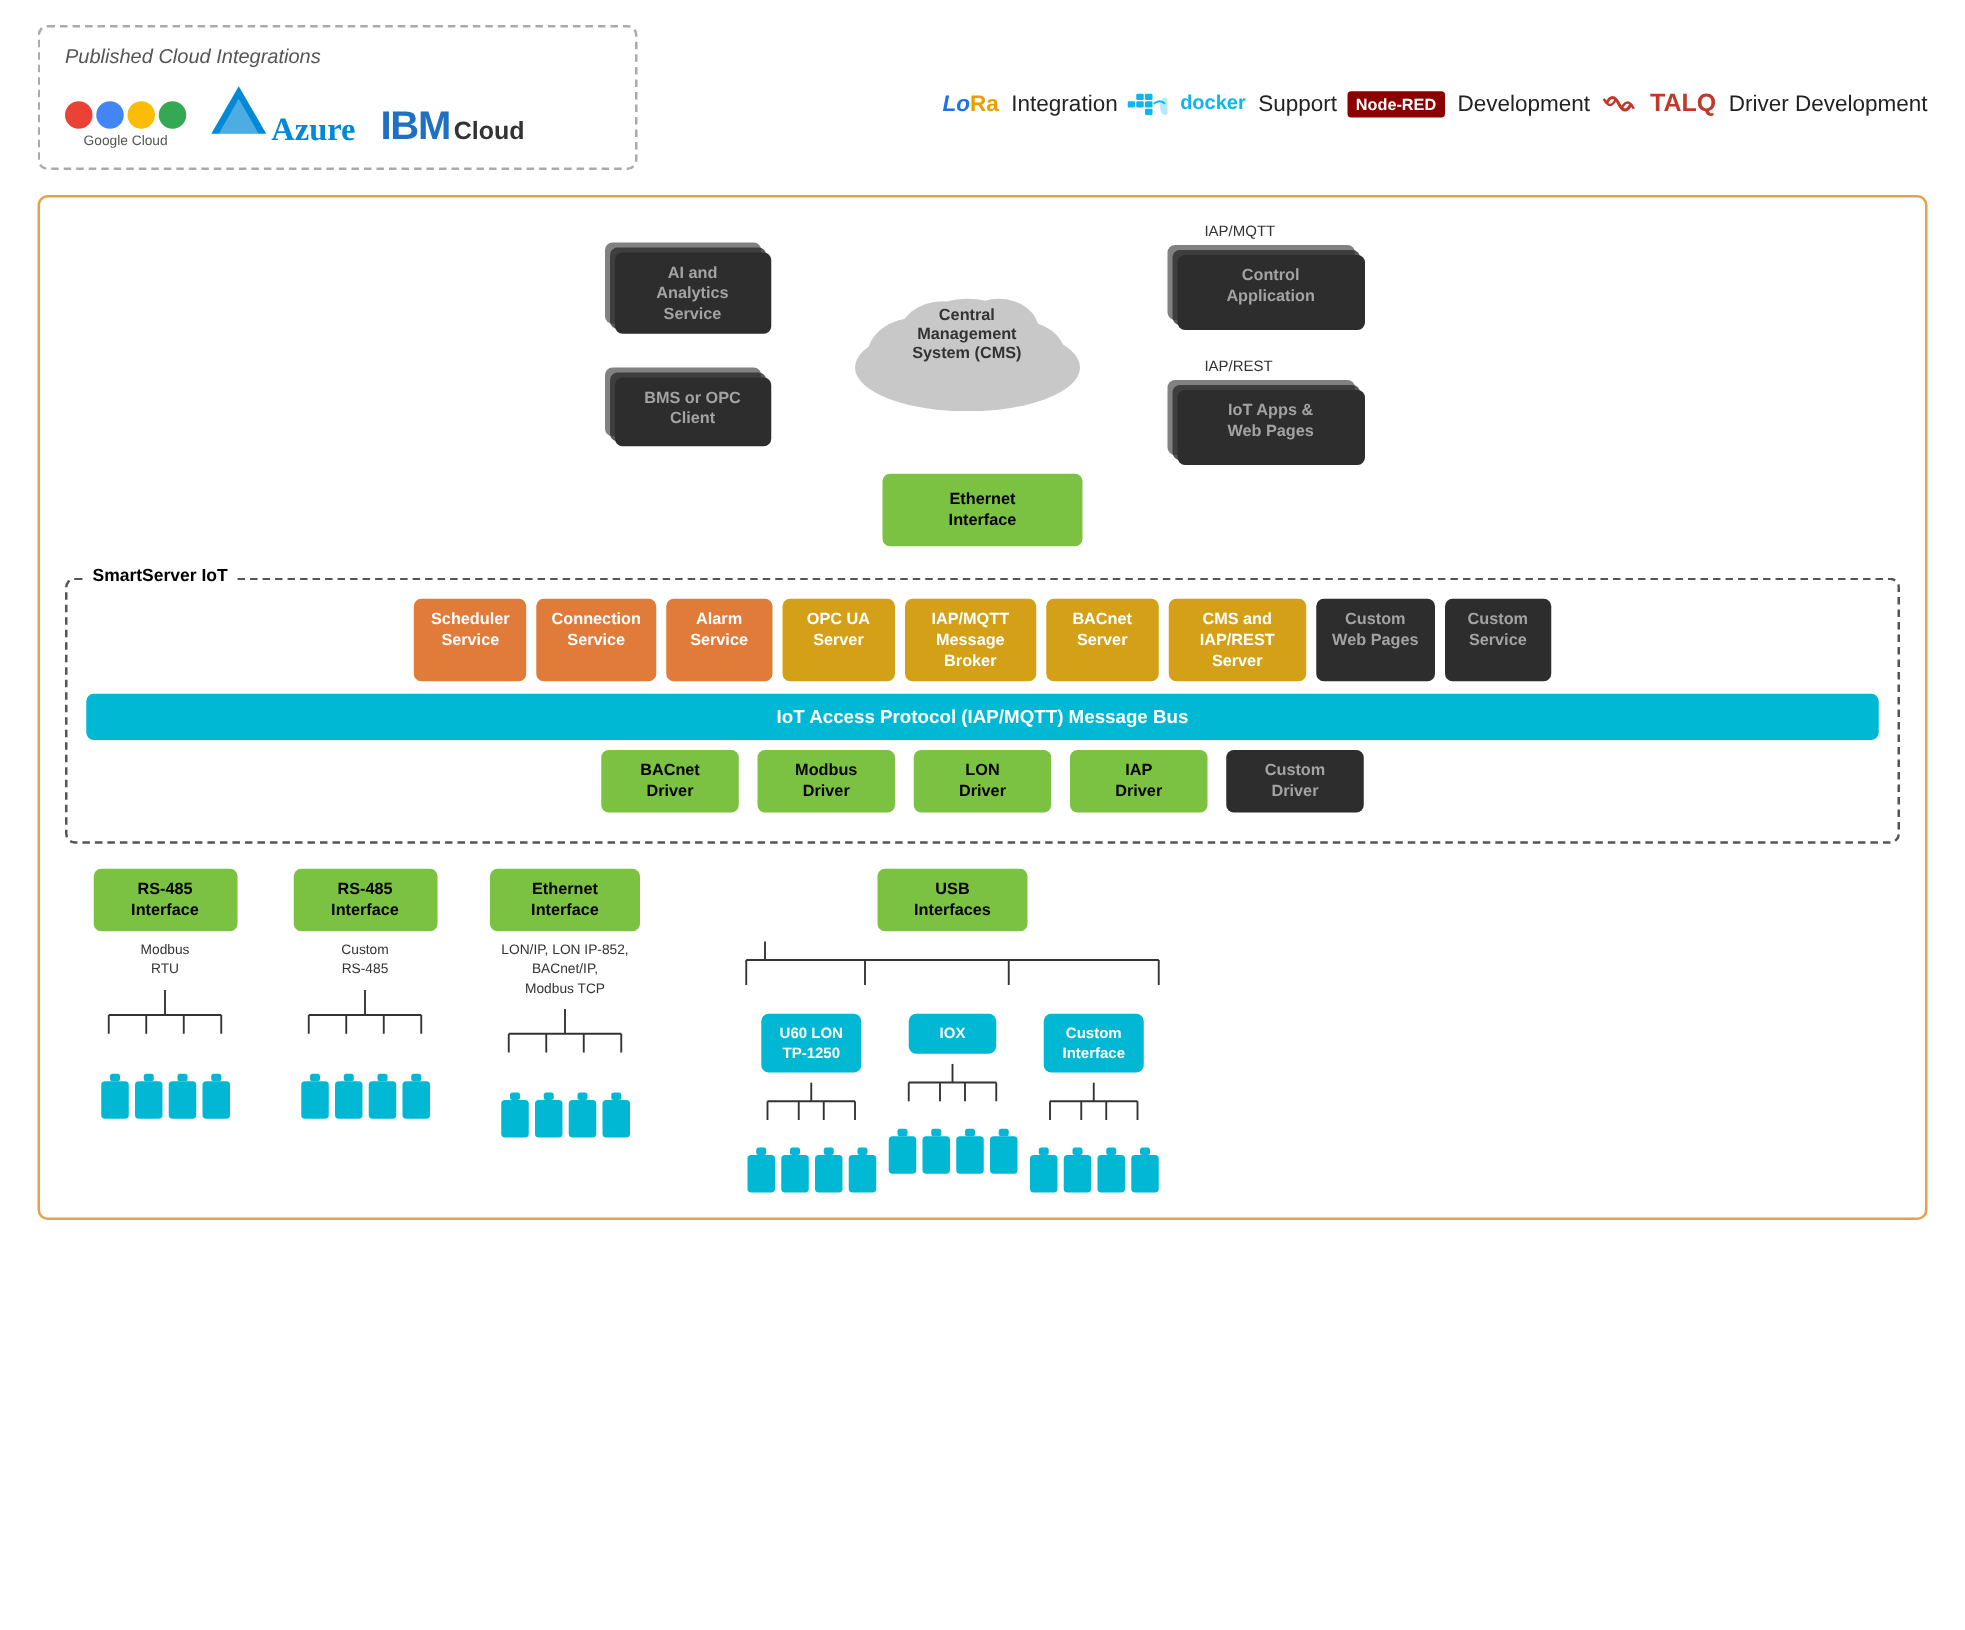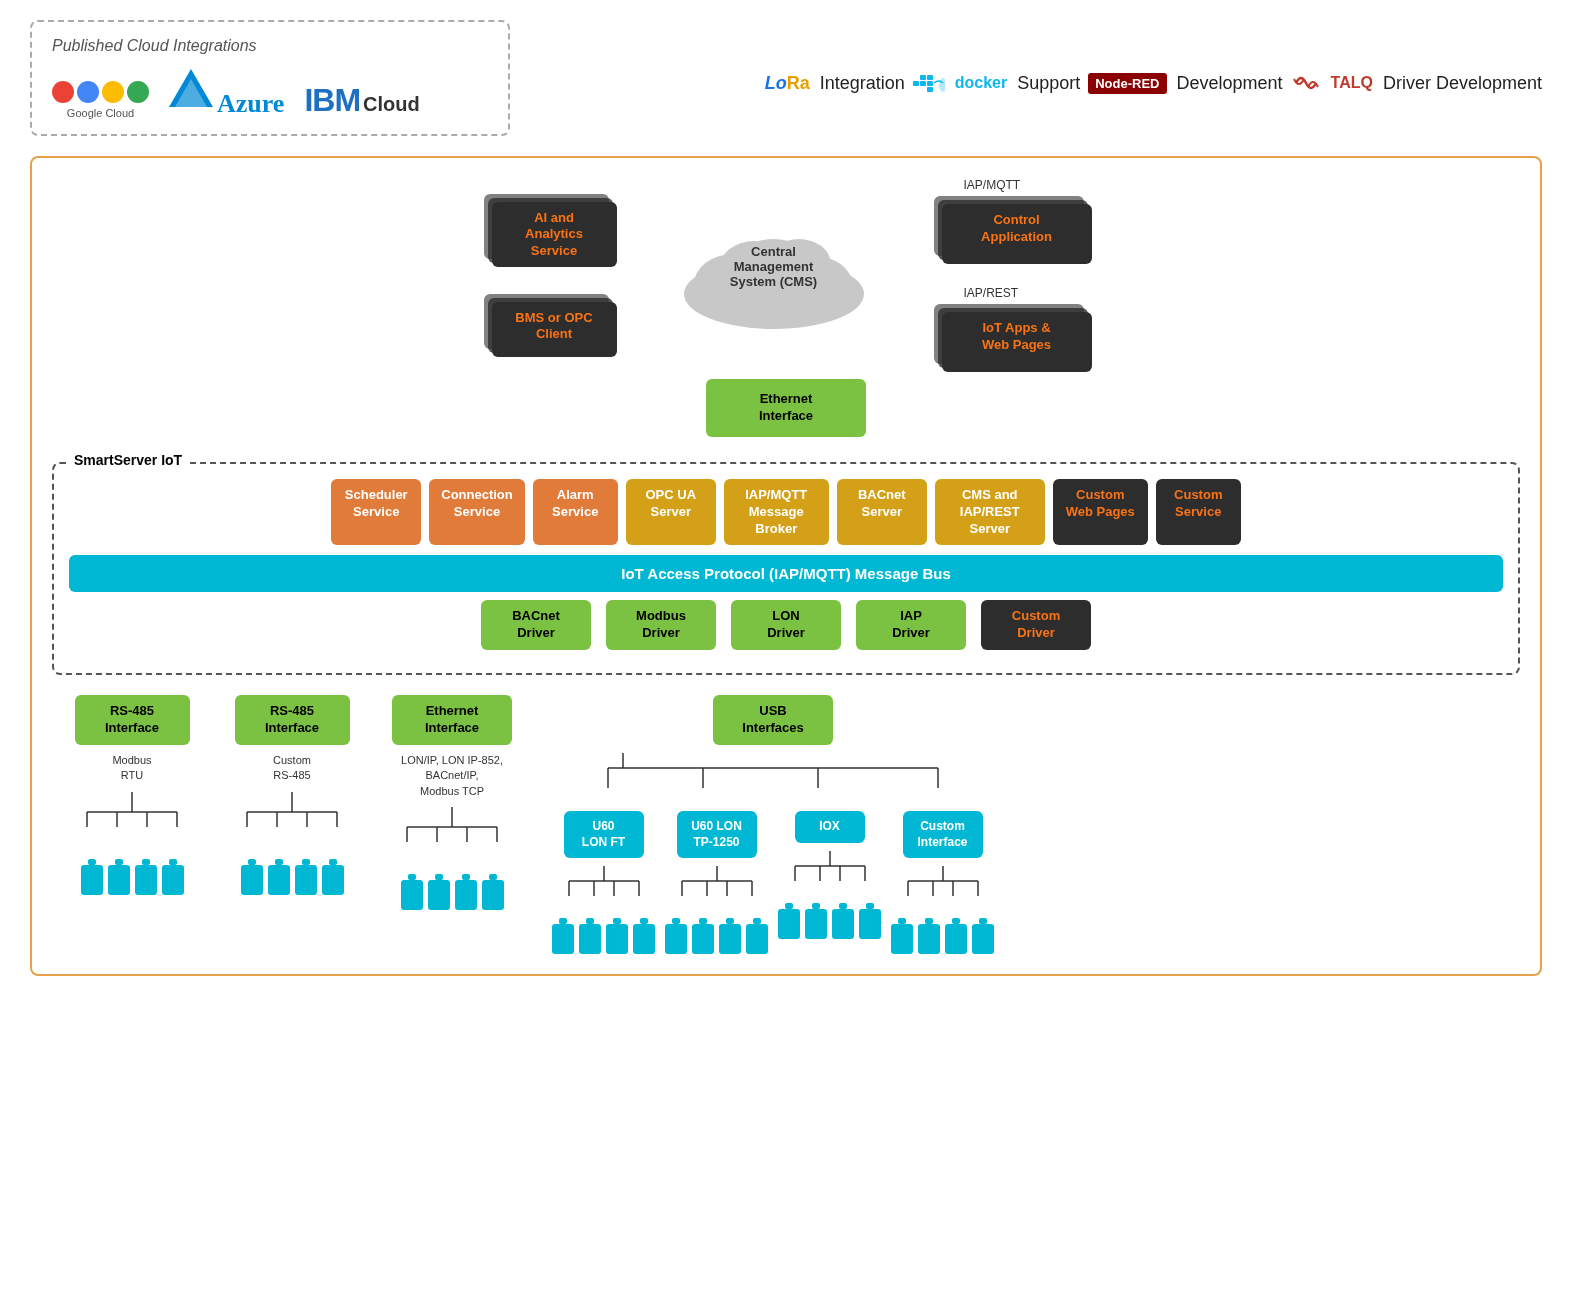--- a/index.html
+++ b/index.html
@@ -110,21 +110,21 @@
       border-radius: 6px;
       padding: 8px 12px;
       text-align: center;
       font-size: 13px;
       font-weight: bold;
       line-height: 1.3;
     }
 
     .node-dark {
       background: #2d2d2d;
-      color: #f97316;
+      color: #a3a3a3;
     }
 
     .node-yellow {
       background: #d4a017;
       color: white;
     }
 
     .node-orange {
       background: #e07b39;
       color: white;
@@ -309,21 +309,21 @@
       <div class="feature-item">
         <span style="background:#8b0000;color:white;padding:3px 7px;border-radius:3px;font-size:13px;font-weight:bold;">Node-RED</span>
         <span class="feature-label">Development</span>
       </div>
       <div class="feature-item">
         <svg width="30" height="24" viewBox="0 0 30 24">
           <path d="M5,12 Q10,2 15,12 Q20,22 25,12" stroke="#c0392b" stroke-width="2.5" fill="none"></path>
           <path d="M3,8 Q8,18 13,8" stroke="#c0392b" stroke-width="2" fill="none"></path>
           <path d="M17,16 Q22,6 27,16" stroke="#c0392b" stroke-width="2" fill="none"></path>
         </svg>
-        <span style="font-weight:900;font-size:16px;color:#c0392b;">TALQ</span>
+        <span style="font-weight:900;font-size:20px;color:#c0392b;">TALQ</span>
         <span class="feature-label">Driver Development</span>
       </div>
     </div>
 
   </div>
 
   <div class="diagram-container">
 
     <div class="main-diagram-layout">
 
@@ -500,37 +500,20 @@
           <svg width="420" height="50" viewBox="0 0 420 50">
             <line x1="60" y1="0" x2="60" y2="15" stroke="#333" stroke-width="1.5"></line>
             <line x1="45" y1="15" x2="375" y2="15" stroke="#333" stroke-width="1.5"></line>
             <line x1="45" y1="15" x2="45" y2="35" stroke="#333" stroke-width="1.5"></line>
             <line x1="140" y1="15" x2="140" y2="35" stroke="#333" stroke-width="1.5"></line>
             <line x1="255" y1="15" x2="255" y2="35" stroke="#333" stroke-width="1.5"></line>
             <line x1="375" y1="15" x2="375" y2="35" stroke="#333" stroke-width="1.5"></line>
           </svg>
 
           <div style="display:flex;gap:10px;margin-top:0;">
-            <div class="interface-col">
-              <div class="node-box" style="background:#00b8d4;color:white;min-width:80px;font-size:12px;">U60<br>LON FT</div>
-              <svg width="90" height="45" viewBox="0 0 90 45">
-                <line x1="45" y1="0" x2="45" y2="15" stroke="#333" stroke-width="1.5"></line>
-                <line x1="10" y1="15" x2="80" y2="15" stroke="#333" stroke-width="1.5"></line>
-                <line x1="10" y1="15" x2="10" y2="30" stroke="#333" stroke-width="1.5"></line>
-                <line x1="35" y1="15" x2="35" y2="30" stroke="#333" stroke-width="1.5"></line>
-                <line x1="55" y1="15" x2="55" y2="30" stroke="#333" stroke-width="1.5"></line>
-                <line x1="80" y1="15" x2="80" y2="30" stroke="#333" stroke-width="1.5"></line>
-              </svg>
-              <div class="device-icons">
-                <div class="device-icon"></div>
-                <div class="device-icon"></div>
-                <div class="device-icon"></div>
-                <div class="device-icon"></div>
-              </div>
-            </div>
 
             <div class="interface-col">
               <div class="node-box" style="background:#00b8d4;color:white;min-width:80px;font-size:12px;">U60 LON<br>TP-1250</div>
               <svg width="90" height="45" viewBox="0 0 90 45">
                 <line x1="45" y1="0" x2="45" y2="15" stroke="#333" stroke-width="1.5"></line>
                 <line x1="10" y1="15" x2="80" y2="15" stroke="#333" stroke-width="1.5"></line>
                 <line x1="10" y1="15" x2="10" y2="30" stroke="#333" stroke-width="1.5"></line>
                 <line x1="35" y1="15" x2="35" y2="30" stroke="#333" stroke-width="1.5"></line>
                 <line x1="55" y1="15" x2="55" y2="30" stroke="#333" stroke-width="1.5"></line>
                 <line x1="80" y1="15" x2="80" y2="30" stroke="#333" stroke-width="1.5"></line>

